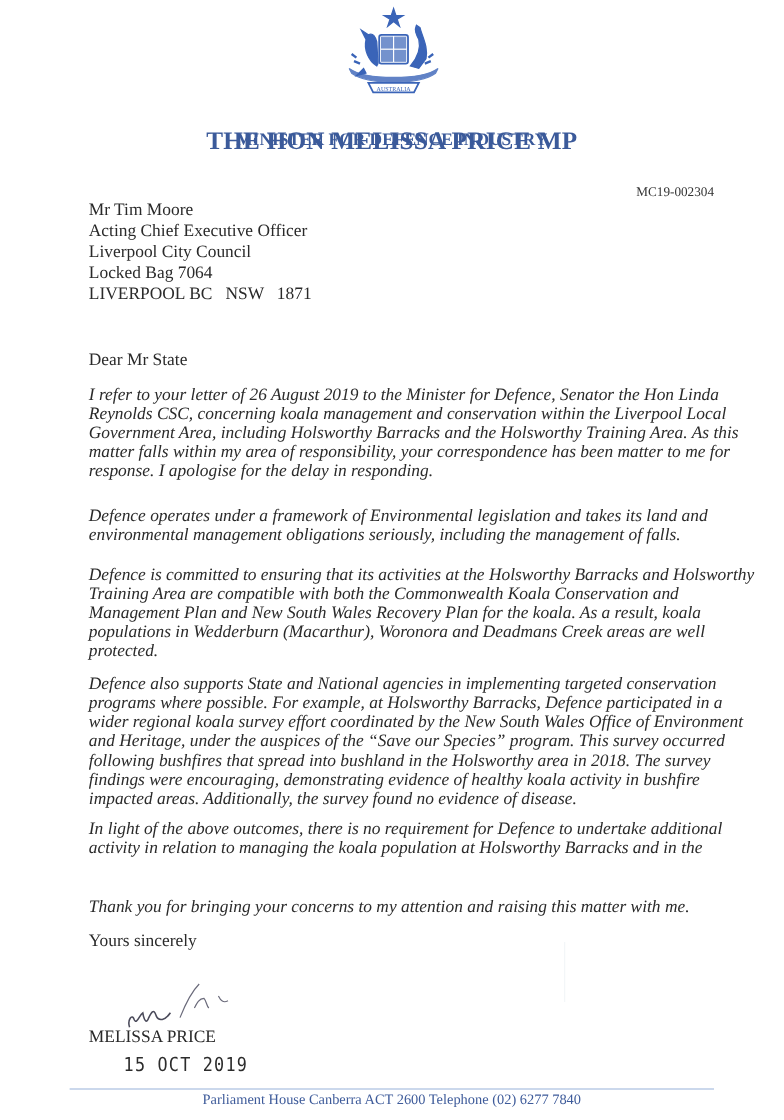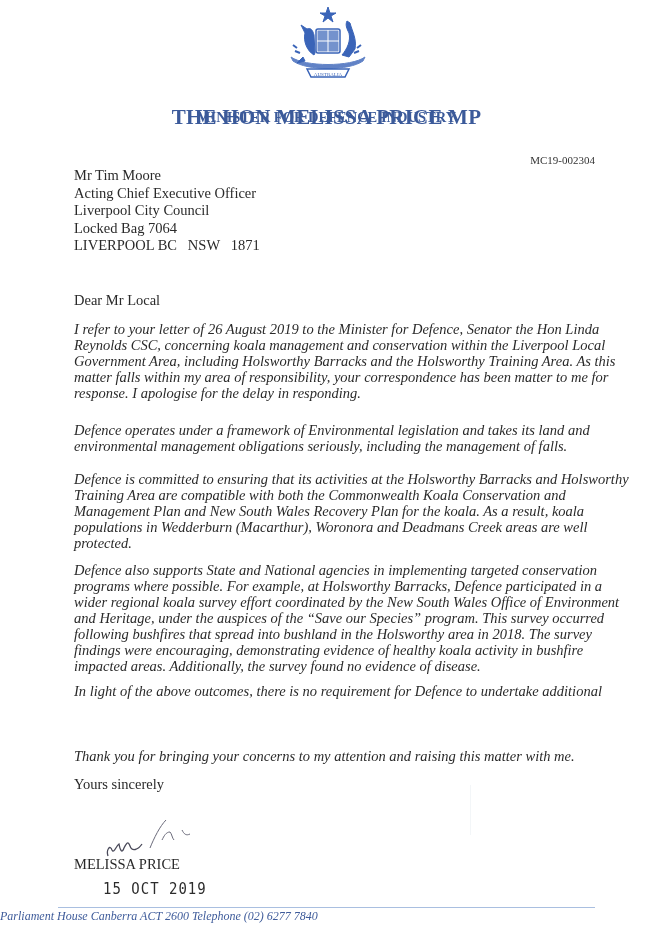--- a/index.html
+++ b/index.html
@@ -17,22 +17,22 @@
   .para { position: absolute; left: 74px; font-size: 14.5px; line-height: 16px; white-space: nowrap; font-style: italic; }
   .para span { display: block; }
   .closing { position: absolute; left: 74px; top: 776px; font-size: 14.5px; }
   .sig { position: absolute; left: 100px; top: 810px; width: 110px; height: 50px; }
   .signame { position: absolute; left: 74px; top: 856px; font-size: 14.5px; }
   .date { position: absolute; left: 103px; top: 880px; font-family: "DejaVu Sans Mono", monospace;
           font-size: 14px; letter-spacing: 1px; color: #2c2c2c; transform: scaleY(1.15); }
   .stamp { position: absolute; left: 360px; top: 785px; width: 110px; height: 50px;
            border-right: 1px solid #e8eef2; opacity: 0.5; }
   .rule { position: absolute; left: 58px; top: 907px; width: 537px; height: 1px; background: #a9bfe0; }
-  .footer { position: absolute; top: 909px; left: 0; width: 653px; text-align: left;
-            font-size: 12px; color: #3e5b9a; font-style: italic; }
+  .footer { position: absolute; top: 909px; left: 0; width: 653px; text-align: center;
+            font-size: 12px; color: #3e5b9a; }
 </style>
 </head>
 <body>
 
 <svg class="crest" viewBox="0 0 86 84">
   <g fill="#3a64b8" stroke="#3a64b8">
 
     <polygon points="43,2 45,8 51,8 46,11 48,17 43,13 38,17 40,11 35,8 41,8"></polygon>
 
     <rect x="31" y="24" width="24" height="24" rx="2" fill="#ffffff" stroke-width="1.5"></rect>
@@ -60,21 +60,21 @@
 <div class="ref">MC19-002304</div>
 
 <div class="addr">
   <div>Mr Tim Moore</div>
   <div>Acting Chief Executive Officer</div>
   <div>Liverpool City Council</div>
   <div>Locked Bag 7064</div>
   <div>LIVERPOOL BC   NSW   1871</div>
 </div>
 
-<div class="salutation">Dear Mr Local</div>
+<div class="salutation">Dear Mr State</div>
 
 <div class="para" style="top:321px">
   <span>I refer to your letter of 26 August 2019 to the Minister for Defence, Senator the Hon Linda</span>
   <span>Reynolds CSC, concerning koala management and conservation within the Liverpool Local</span>
   <span>Government Area, including Holsworthy Barracks and the Holsworthy Training Area. As this</span>
   <span>matter falls within my area of responsibility, your correspondence has been matter to me for</span>
   <span>response. I apologise for the delay in responding.</span>
 </div>
 
 <div class="para" style="top:422px">
@@ -95,20 +95,21 @@
   <span>programs where possible. For example, at Holsworthy Barracks, Defence participated in a</span>
   <span>wider regional koala survey effort coordinated by the New South Wales Office of Environment</span>
   <span>and Heritage, under the auspices of the “Save our Species” program. This survey occurred</span>
   <span>following bushfires that spread into bushland in the Holsworthy area in 2018. The survey</span>
   <span>findings were encouraging, demonstrating evidence of healthy koala activity in bushfire</span>
   <span>impacted areas. Additionally, the survey found no evidence of disease.</span>
 </div>
 
 <div class="para" style="top:683px">
   <span>In light of the above outcomes, there is no requirement for Defence to undertake additional</span>
+  <span>activity in relation to managing the koala population at Holsworthy Barracks and in the</span>
 </div>
 
 <div class="para" style="top:748px">
   <span>Thank you for bringing your concerns to my attention and raising this matter with me.</span>
 </div>
 
 <div class="closing">Yours sincerely</div>
 
 <svg class="sig" viewBox="0 0 110 50">
   <path d="M8,46 C6,40 10,34 12,40 C14,44 16,36 19,34 C20,40 22,44 24,38 C26,34 28,30 30,36 C32,42 38,40 42,34" fill="none" stroke="#4a4a5a" stroke-width="1.3"></path>

